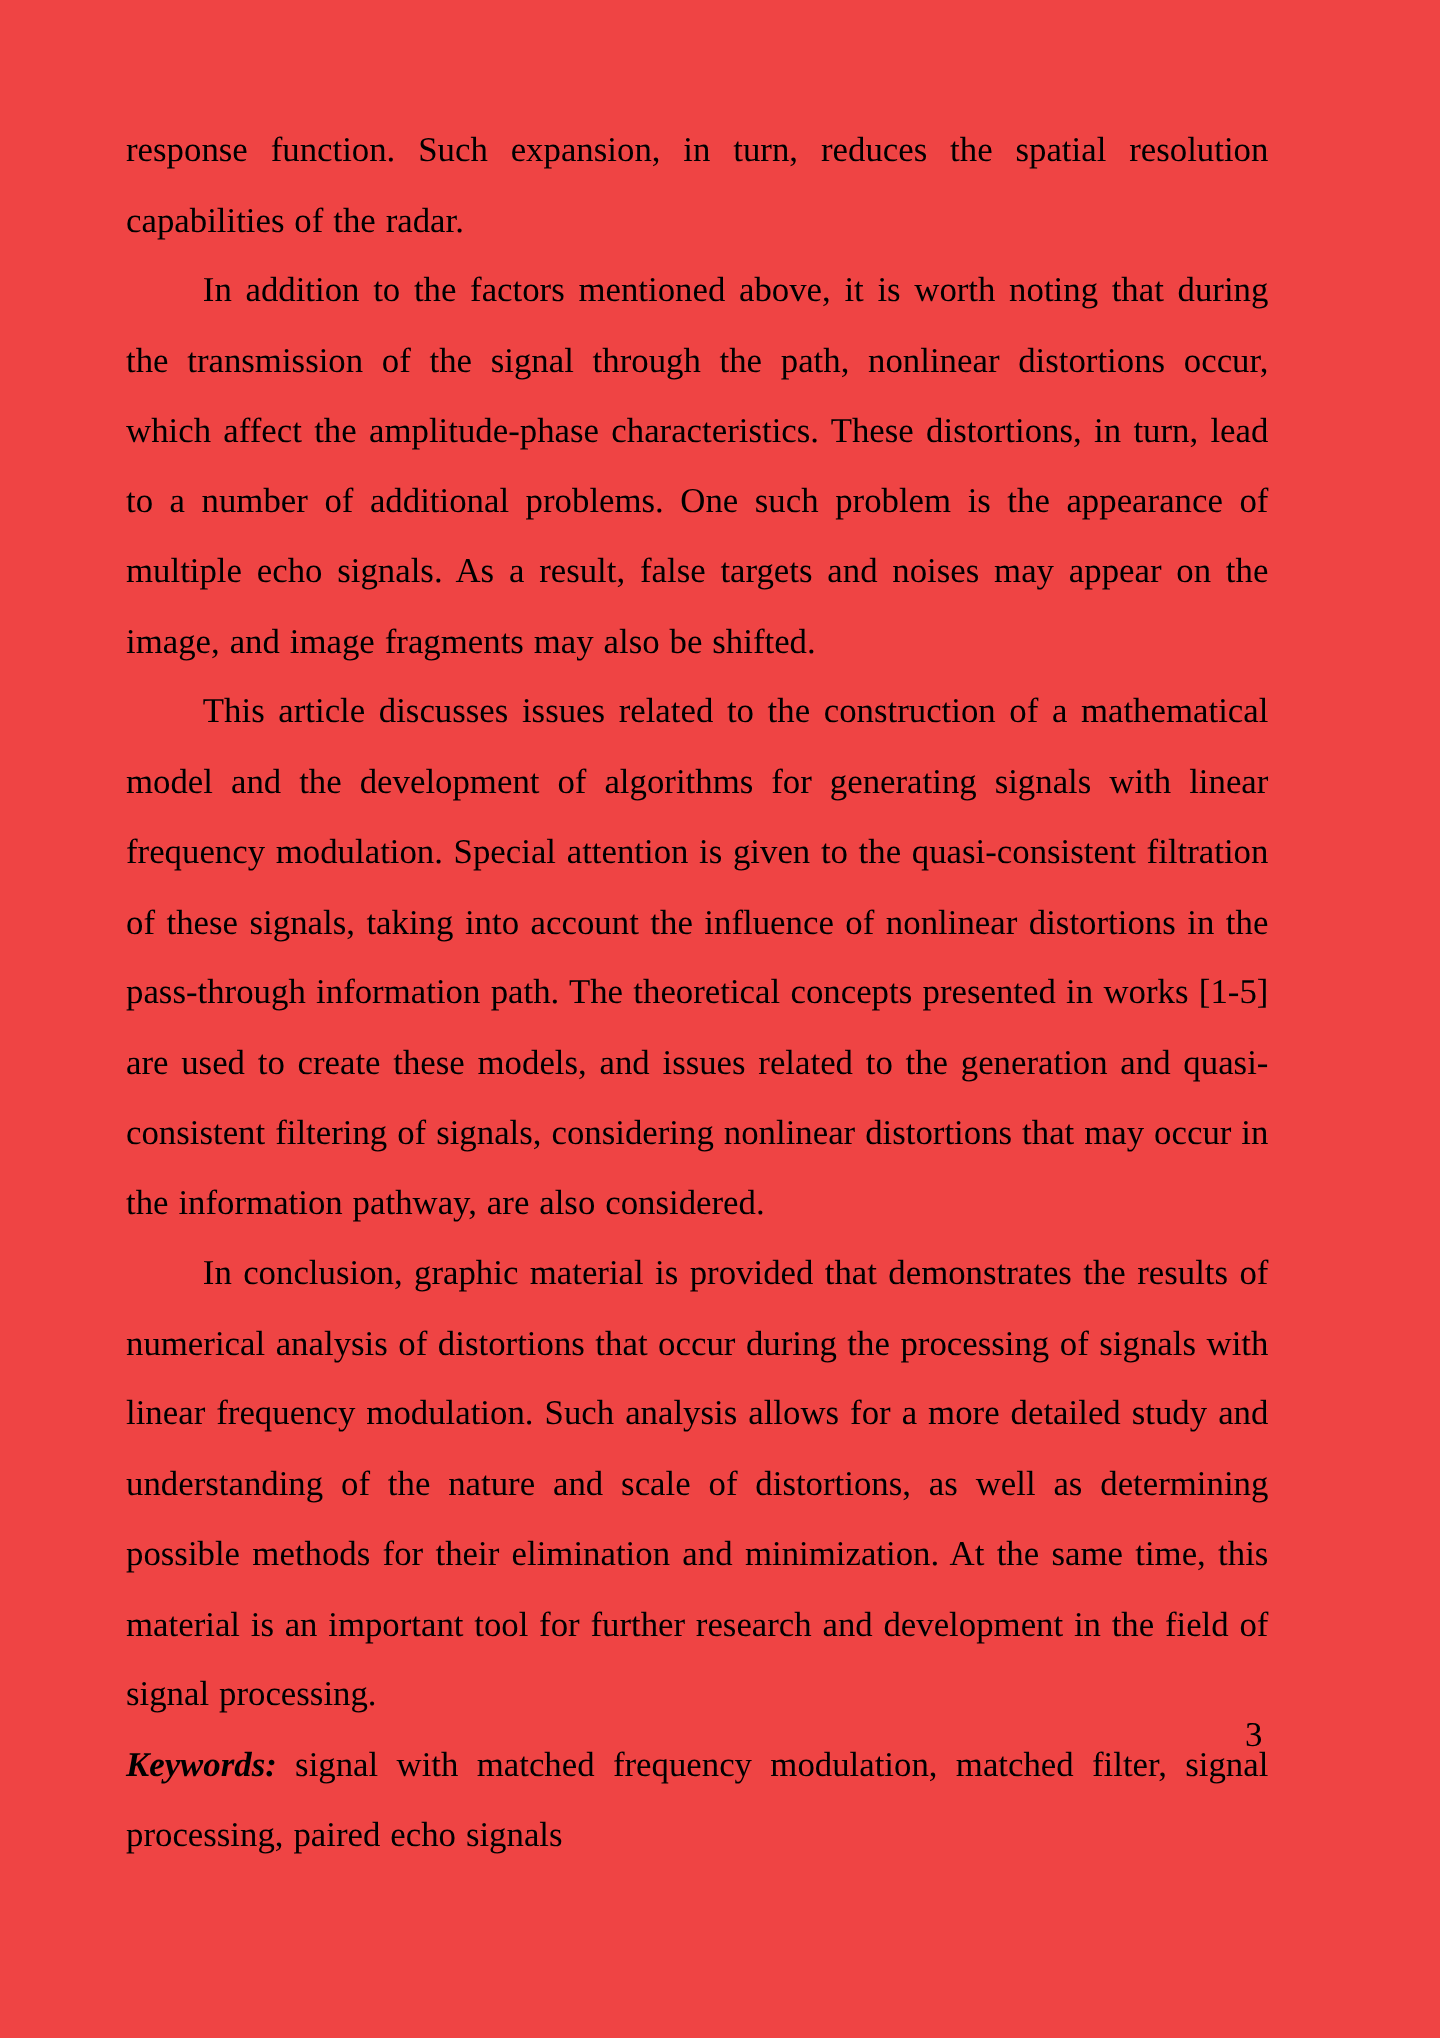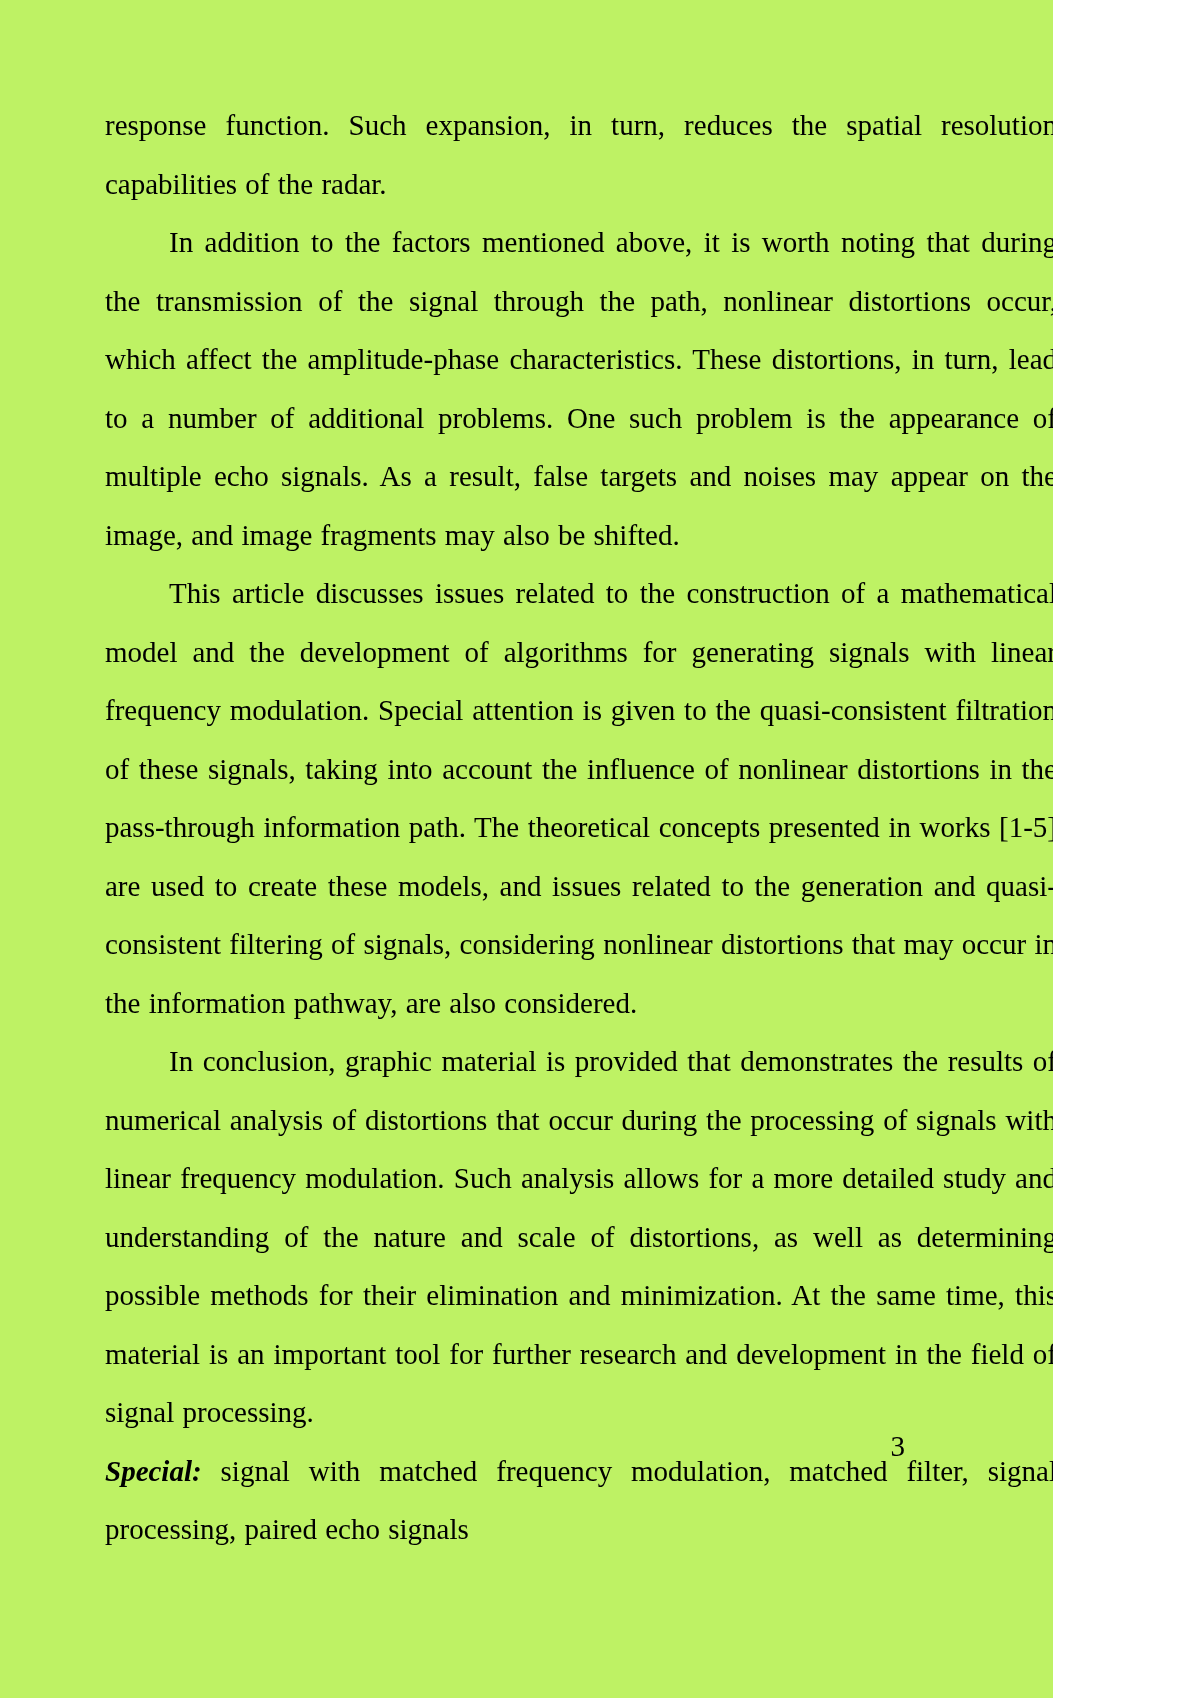--- a/index.html
+++ b/index.html
@@ -2,23 +2,23 @@
 <html><head>
 <meta charset="utf-8">
 <style>
   html, body {
     margin: 0;
     padding: 0;
     background: #ffffff;
   }
   .page {
     position: relative;
-    width: 1053px;
+    width: 1200px;
     height: 1698px;
-    background: #bef264;
+    background: #ef4444;
     box-sizing: border-box;
     font-family: "Liberation Serif", "DejaVu Serif", serif;
     color: #000000;
     overflow: hidden;
   }
   .text-block {
     position: absolute;
     left: 105px;
     top: 96px;
     width: 952px;
@@ -48,17 +48,17 @@
 </style>
 </head>
 <body>
 
 <div class="page">
   <div class="text-block">
     <p class="para">response function. Such expansion, in turn, reduces the spatial resolution capabilities of the radar.</p>
     <p class="para indent">In addition to the factors mentioned above, it is worth noting that during the transmission of the signal through the path, nonlinear distortions occur, which affect the amplitude-phase characteristics. These distortions, in turn, lead to a number of additional problems. One such problem is the appearance of multiple echo signals. As a result, false targets and noises may appear on the image, and image fragments may also be shifted.</p>
     <p class="para indent">This article discusses issues related to the construction of a mathematical model and the development of algorithms for generating signals with linear frequency modulation. Special attention is given to the quasi-consistent filtration of these signals, taking into account the influence of nonlinear distortions in the pass-through information path. The theoretical concepts presented in works [1-5] are used to create these models, and issues related to the generation and quasi-consistent filtering of signals, considering nonlinear distortions that may occur in the information pathway, are also considered.</p>
     <p class="para indent">In conclusion, graphic material is provided that demonstrates the results of numerical analysis of distortions that occur during the processing of signals with linear frequency modulation. Such analysis allows for a more detailed study and understanding of the nature and scale of distortions, as well as determining possible methods for their elimination and minimization. At the same time, this material is an important tool for further research and development in the field of signal processing.</p>
-    <p class="para"><span class="kw-label">Special:</span><span> signal with matched frequency modulation, matched filter, signal processing, paired echo signals</span></p>
+    <p class="para"><span class="kw-label">Keywords:</span><span> signal with matched frequency modulation, matched filter, signal processing, paired echo signals</span></p>
   </div>
 
   <div class="page-number">3</div>
 </div>
 
 </body></html>

